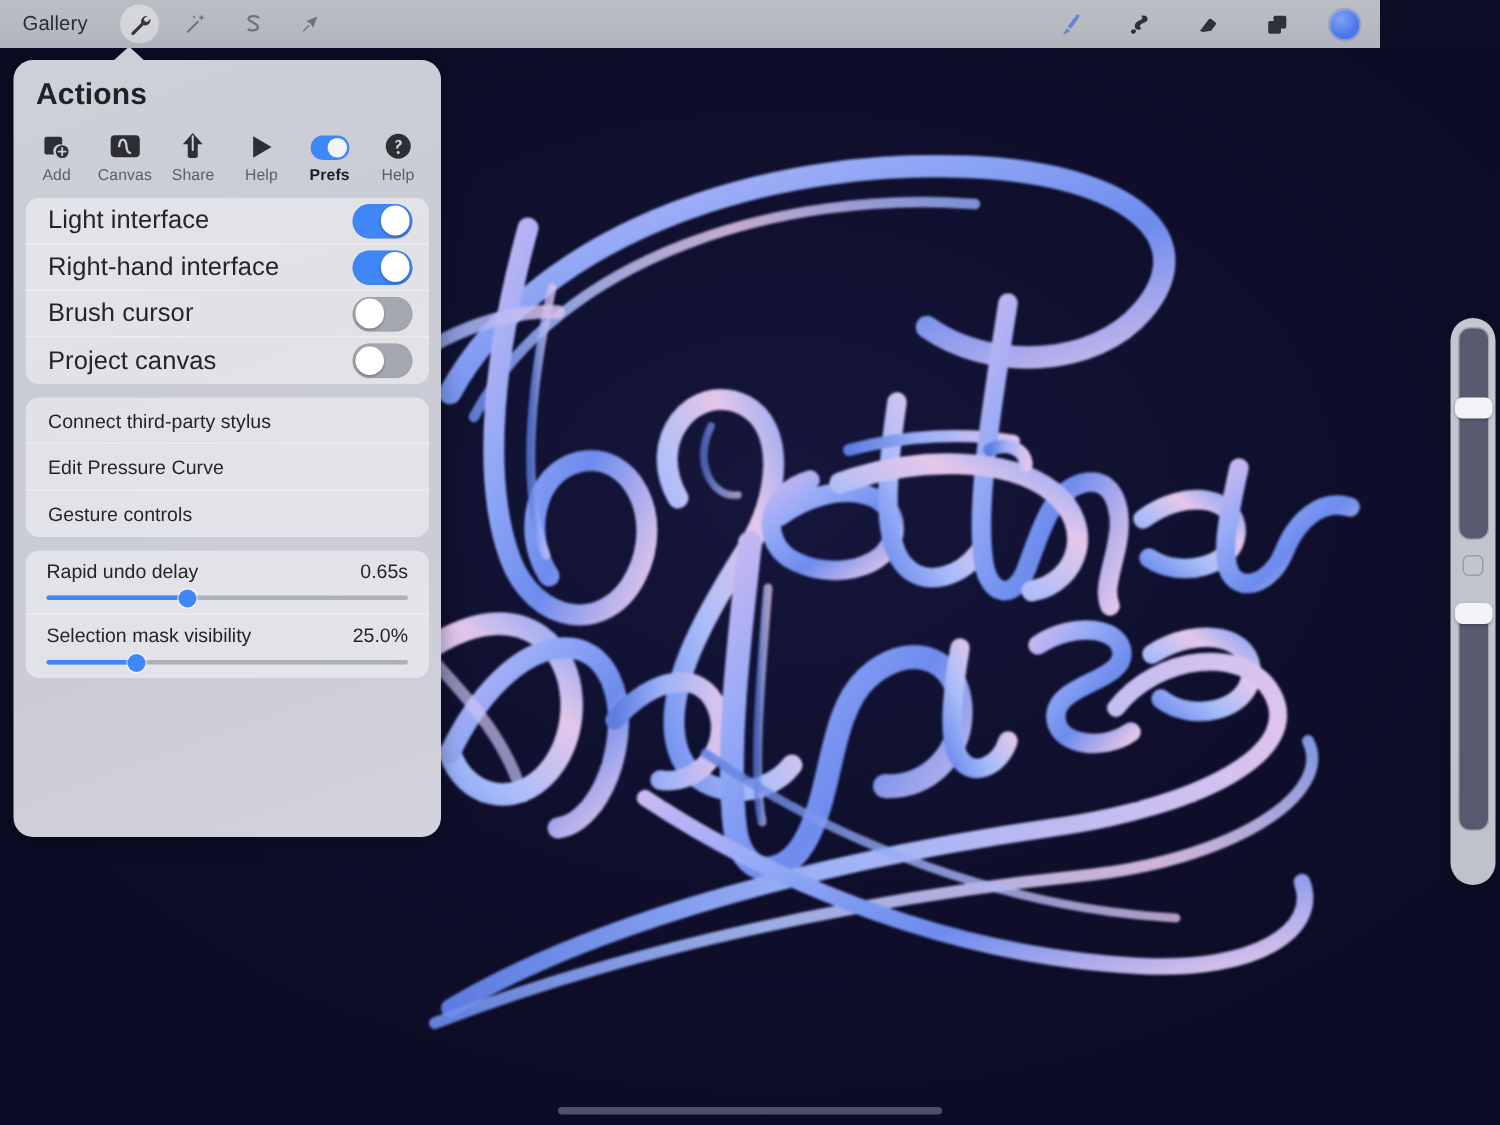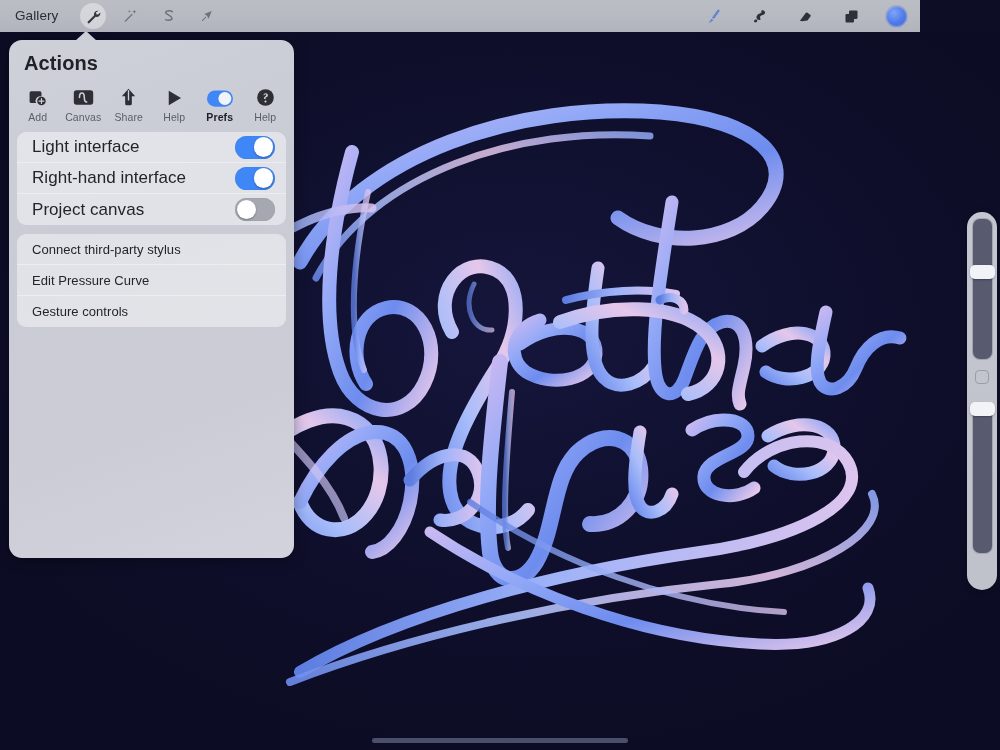--- a/index.html
+++ b/index.html
@@ -413,20 +413,26 @@
           </div>
       </div>
 
       <div class="row">
         <div class="row-lbl">Right-hand interface</div>
         <div class="switch on">
             <div class="knob"></div>
           </div>
       </div>
 
+      <div class="row">
+        <div class="row-lbl">Brush cursor</div>
+        <div class="switch">
+            <div class="knob"></div>
+          </div>
+      </div>
 
       <div class="row">
         <div class="row-lbl">Project canvas</div>
         <div class="switch">
             <div class="knob"></div>
           </div>
       </div>
     </div>
 
     <div class="group gap-top">
@@ -434,20 +440,44 @@
         <div class="row-lbl menu">Connect third-party stylus</div>
       </div>
       <div class="row">
         <div class="row-lbl menu">Edit Pressure Curve</div>
       </div>
       <div class="row">
         <div class="row-lbl menu">Gesture controls</div>
       </div>
     </div>
 
+    <div class="group gap-top">
+
+      <div class="slider-block">
+        <div class="sl-head">
+          <div class="sl-name">Rapid undo delay</div>
+          <div class="sl-val">0.65s</div>
+        </div>
+        <div class="sl-track">
+          <div class="sl-fill" style="width:39%"></div>
+          <div class="sl-knob" style="left:39%"></div>
+        </div>
+      </div>
+
+      <div class="slider-block">
+        <div class="sl-head">
+          <div class="sl-name">Selection mask visibility</div>
+          <div class="sl-val">25.0%</div>
+        </div>
+        <div class="sl-track">
+          <div class="sl-fill" style="width:25%"></div>
+          <div class="sl-knob" style="left:25%"></div>
+        </div>
+      </div>
+    </div>
   </div>
 
   <div class="sidebar">
     <div class="sb-slider" style="top:6px; height:142px;"></div>
     <div class="sb-handle" style="top:53px;"></div>
 
     <div class="sb-square" style="top:158px;"></div>
 
     <div class="sb-slider" style="top:194px; height:148px;"></div>
     <div class="sb-handle" style="top:190px;"></div>

